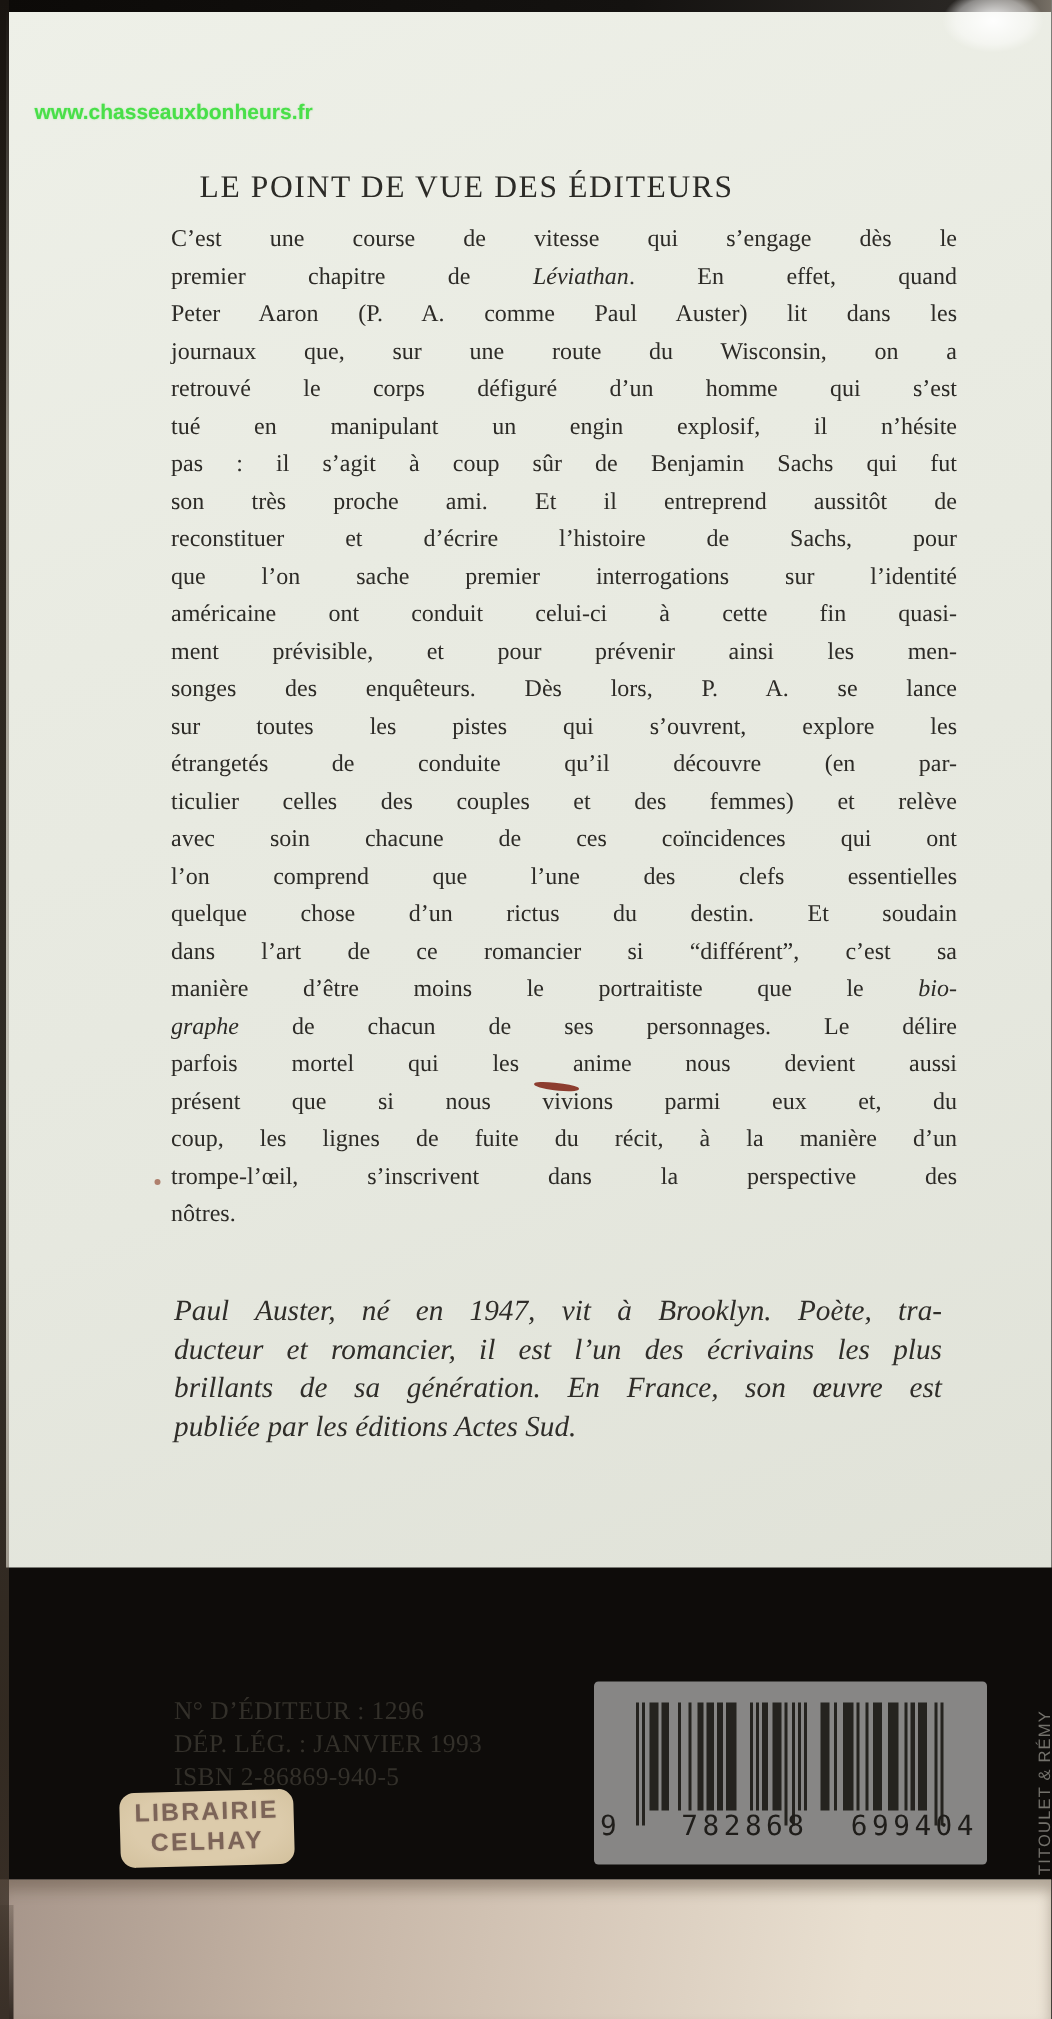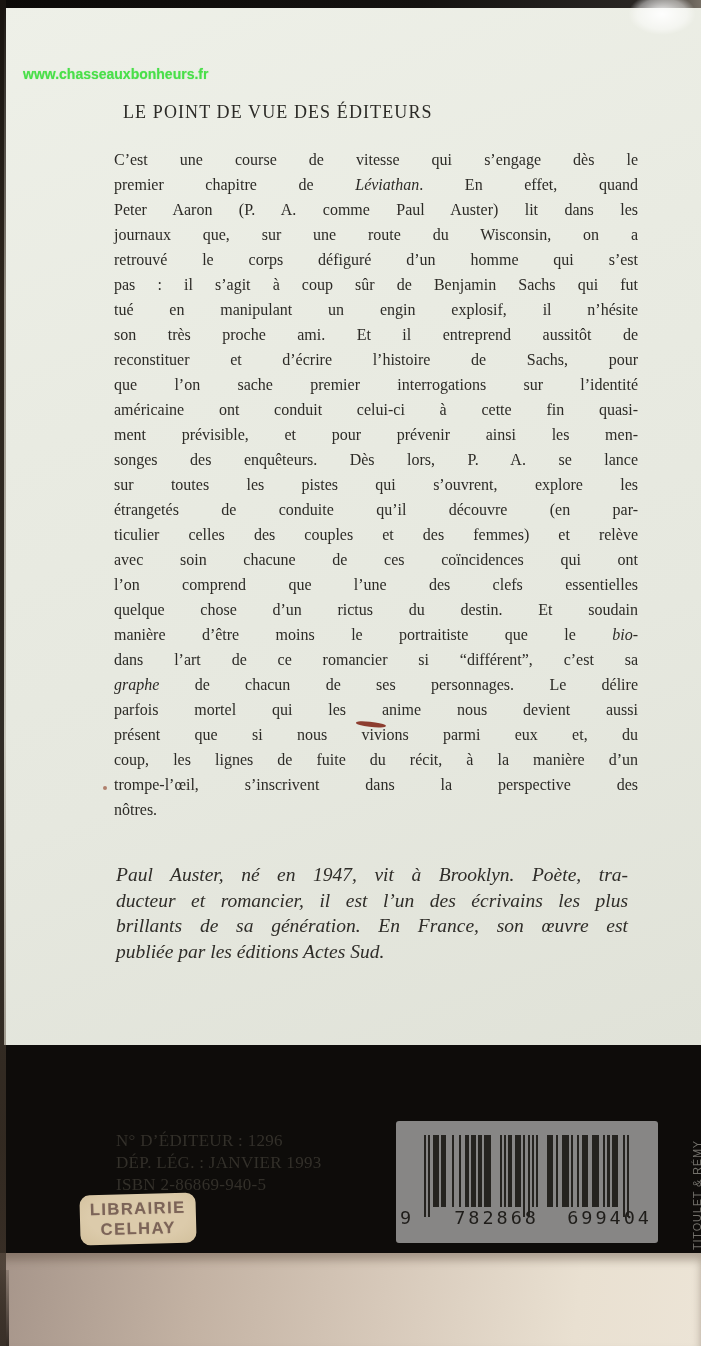--- a/index.html
+++ b/index.html
@@ -25,22 +25,22 @@
   .corner-shadow{position:absolute;left:0;top:1270px;width:9px;height:76px;
     background:linear-gradient(to bottom,rgba(40,30,22,.2),rgba(30,22,16,.85));}
 
   
   .watermark{
     position:absolute;left:19px;top:66px;
     font-family:"Liberation Sans",sans-serif;font-size:14px;font-weight:bold;
     color:#49df49;text-shadow:0 0 1px rgba(60,220,60,.5);
   }
   .heading{
-    position:absolute;left:117px;top:100px;margin:2px;
-    font-size:18px;font-weight:normal;letter-spacing:1.1px;color:#2c2b27;
+    position:absolute;left:117px;top:100px;margin:12px;
+    font-size:21px;font-weight:normal;letter-spacing:1.1px;color:#2c2b27;
   }
   .synopsis{
     position:absolute;left:110px;top:147px;width:524px;
     font-size:16px;color:#2d2b27;
   }
   .tline{line-height:25px;text-align:justify;}
   .jl{text-align-last:justify;}
   .it{font-style:italic;}
   .bio{
     position:absolute;left:112px;top:862px;width:512px;
@@ -116,36 +116,36 @@
   <div class="watermark">www.chasseauxbonheurs.fr</div>
 
   <h1 class="heading">LE POINT DE VUE DES ÉDITEURS</h1>
 
   <div class="synopsis">
       <div class="tline jl"><span>C’est une course de vitesse qui s’engage dès le</span></div>
       <div class="tline jl"><span>premier chapitre de </span><span class="it">Léviathan</span><span>. En effet, quand</span></div>
       <div class="tline jl"><span>Peter Aaron (P. A. comme Paul Auster) lit dans les</span></div>
       <div class="tline jl"><span>journaux que, sur une route du Wisconsin, on a</span></div>
       <div class="tline jl"><span>retrouvé le corps défiguré d’un homme qui s’est</span></div>
+      <div class="tline jl"><span>tué en manipulant un engin explosif, il n’hésite</span></div>
       <div class="tline jl"><span>pas : il s’agit à coup sûr de Benjamin Sachs qui fut</span></div>
-      <div class="tline jl"><span>tué en manipulant un engin explosif, il n’hésite</span></div>
       <div class="tline jl"><span>son très proche ami. Et il entreprend aussitôt de</span></div>
       <div class="tline jl"><span>reconstituer et d’écrire l’histoire de Sachs, pour</span></div>
       <div class="tline jl"><span>que l’on sache premier interrogations sur l’identité</span></div>
       <div class="tline jl"><span>américaine ont conduit celui-ci à cette fin quasi-</span></div>
       <div class="tline jl"><span>ment prévisible, et pour prévenir ainsi les men-</span></div>
       <div class="tline jl"><span>songes des enquêteurs. Dès lors, P. A. se lance</span></div>
       <div class="tline jl"><span>sur toutes les pistes qui s’ouvrent, explore les</span></div>
       <div class="tline jl"><span>étrangetés de conduite qu’il découvre (en par-</span></div>
       <div class="tline jl"><span>ticulier celles des couples et des femmes) et relève</span></div>
       <div class="tline jl"><span>avec soin chacune de ces coïncidences qui ont</span></div>
       <div class="tline jl"><span>l’on comprend que l’une des clefs essentielles</span></div>
       <div class="tline jl"><span>quelque chose d’un rictus du destin. Et soudain</span></div>
+      <div class="tline jl"><span>dans l’art de ce romancier si “différent”, c’est sa</span></div>
       <div class="tline jl"><span>manière d’être moins le portraitiste que le </span><span class="it">bio-</span></div>
-      <div class="tline jl"><span>dans l’art de ce romancier si “différent”, c’est sa</span></div>
       <div class="tline jl"><span class="it">graphe</span><span> de chacun de ses personnages. Le délire</span></div>
       <div class="tline jl"><span>parfois mortel qui les anime nous devient aussi</span></div>
       <div class="tline jl"><span>présent que si nous vivions parmi eux et, du</span></div>
       <div class="tline jl"><span>coup, les lignes de fuite du récit, à la manière d’un</span></div>
       <div class="tline jl"><span>trompe-l’œil, s’inscrivent dans la perspective des</span></div>
       <div class="tline"><span>nôtres.</span></div>
     </div>
 
   <div class="bio">
       <div class="tline jl">Paul Auster, né en 1947, vit à Brooklyn. Poète, tra-</div>

